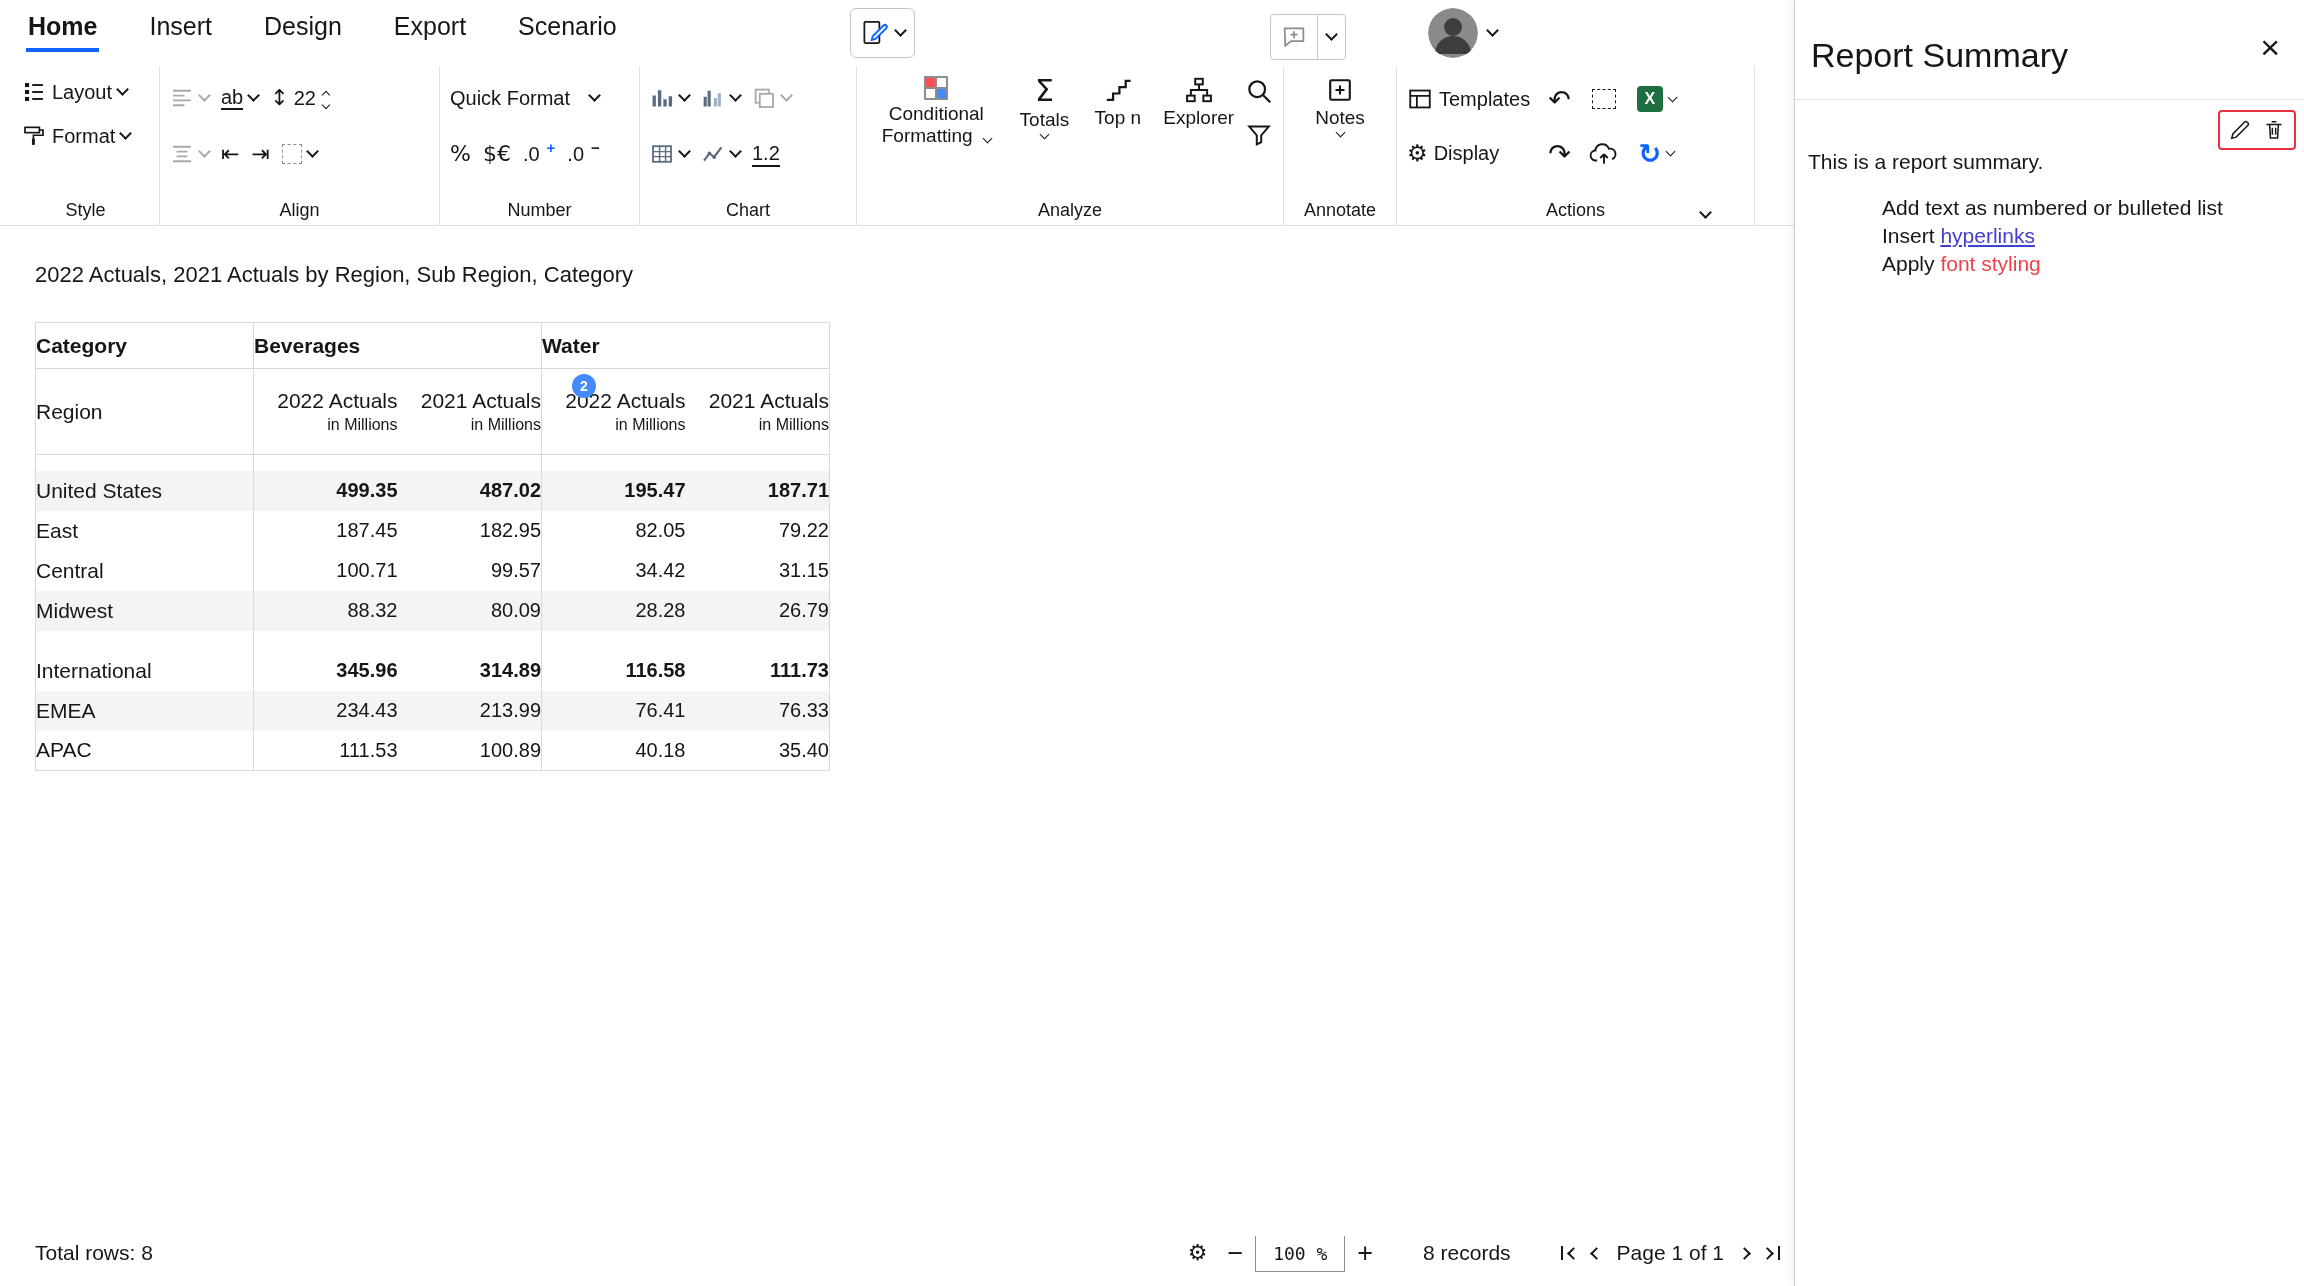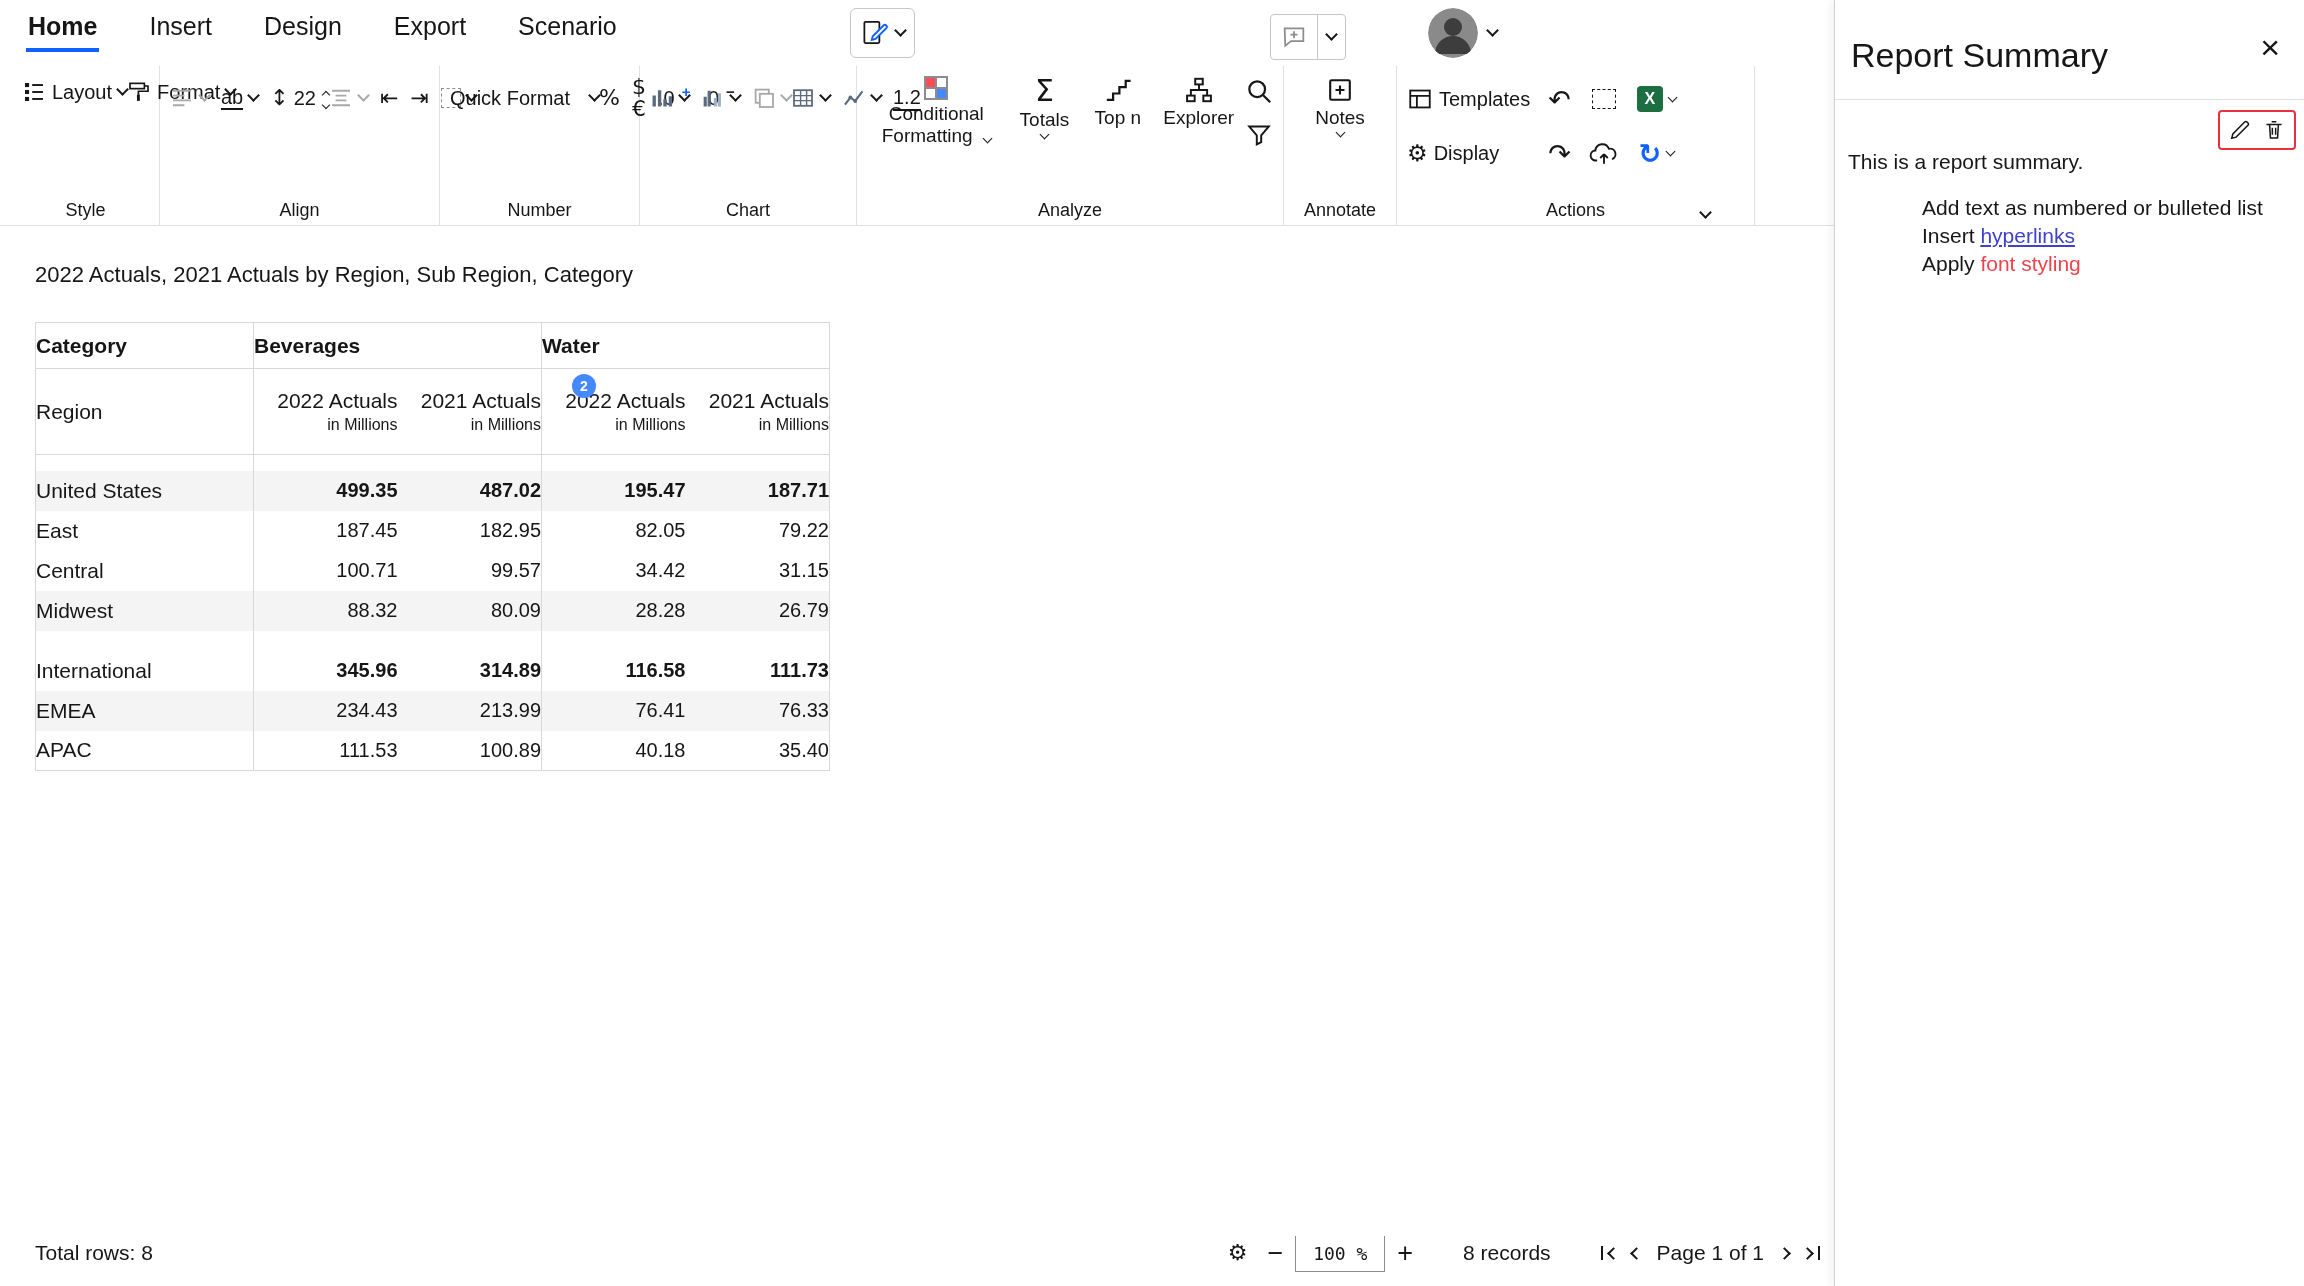--- a/index.html
+++ b/index.html
@@ -25,21 +25,21 @@
   .annot-split{left:1270px;top:14px;height:46px;display:flex;align-items:center;border:1px solid #c6c6c6;border-radius:4px;position:absolute}
   .annot-split .seg{padding:0 9px;height:100%;display:flex;align-items:center}
   .annot-split .seg+.seg{border-left:1px solid #c6c6c6}
   .avatar-wrap{position:absolute;left:1428px;top:8px;display:flex;align-items:center;gap:10px}
   .avatar{width:50px;height:50px;border-radius:50%;overflow:hidden;display:block}
 
   
   .ribbon{height:160px;display:flex;border-bottom:1px solid var(--border);padding-left:12px;flex:none}
   .rgroup{position:relative;border-right:1px solid var(--border);padding:4px 10px 26px;flex:none}
   .glabel{position:absolute;left:0;bottom:4px;width:100%;text-align:center;font-size:18px;color:var(--ink)}
-  .gbody.col{display:flex;flex-direction:row}
+  .gbody.col{display:flex;flex-direction:column}
   .rrow{display:flex;align-items:center;height:56px;gap:12px}
   .rbtn{font-size:20px;height:44px}
   .rbtn .lbl{white-space:nowrap}
   .iconbtn{height:44px;justify-content:center}
   .glyph{font-family:"DejaVu Sans",sans-serif;font-size:22px;line-height:1}
   .ch{display:inline-block;width:9px;height:9px;border-right:2px solid currentColor;border-bottom:2px solid currentColor;transform:rotate(45deg);margin-top:-5px;flex:none}
   .ch.tiny{width:7px;height:7px;border-width:1.5px;margin-top:-3px}
   .ch.xs{width:6px;height:6px;border-width:1.5px;margin:0}
   .ch.up{transform:rotate(-135deg);margin-top:3px}
   .ch.left{transform:rotate(135deg);margin:0}
@@ -113,21 +113,21 @@
   .sb-gear{font-size:26px}
   .sb-minus,.sb-plus{font-size:27px;padding:0 4px}
   .zoombox{width:90px;height:37px;border:1px solid #8d8d8d;display:flex;align-items:center;justify-content:center;margin:0 8px;font-family:"DejaVu Sans Mono","Liberation Mono",monospace;font-size:18px}
   .records{margin-left:46px}
   .pager{display:flex;align-items:center;gap:14px;margin-left:50px}
   .pagerbtn{display:inline-flex;align-items:center}
   .pbar{display:inline-block;width:2px;height:14px;background:var(--ink)}
   .pagetext{margin:0 2px;white-space:nowrap}
 
   
-  .panel{width:470px;flex:none;border-left:1px solid #d1d1d1;box-shadow:-3px 0 8px rgba(0,0,0,.06);position:relative;background:#fff}
+  .panel{width:510px;flex:none;border-left:1px solid #d1d1d1;box-shadow:-3px 0 8px rgba(0,0,0,.06);position:relative;background:#fff}
   .panel-header{height:100px;border-bottom:1px solid var(--border);display:flex;align-items:flex-start;justify-content:space-between;padding:38px 24px 0 16px}
   .panel-title{margin:0;font-size:34px;font-weight:400;line-height:1}
   .panel-close{font-size:34px;font-weight:300;line-height:0.8;margin-top:-4px}
   .panel-body{position:relative;padding:48px 16px 0 13px;font-size:21px;line-height:28px}
   .panel-tools{position:absolute;top:10px;right:8px;border:2px solid var(--highlight-red);border-radius:4px;padding:6px 9px;display:flex;gap:12px;align-items:center;background:#fff}
   .panel-tools button{height:24px}
   .sum-line{margin:0}
   .sum-indent{margin:18px 0 0 74px}
   .sum-indent p{margin:0}
   a.sumlink{color:var(--link);text-decoration:underline}

